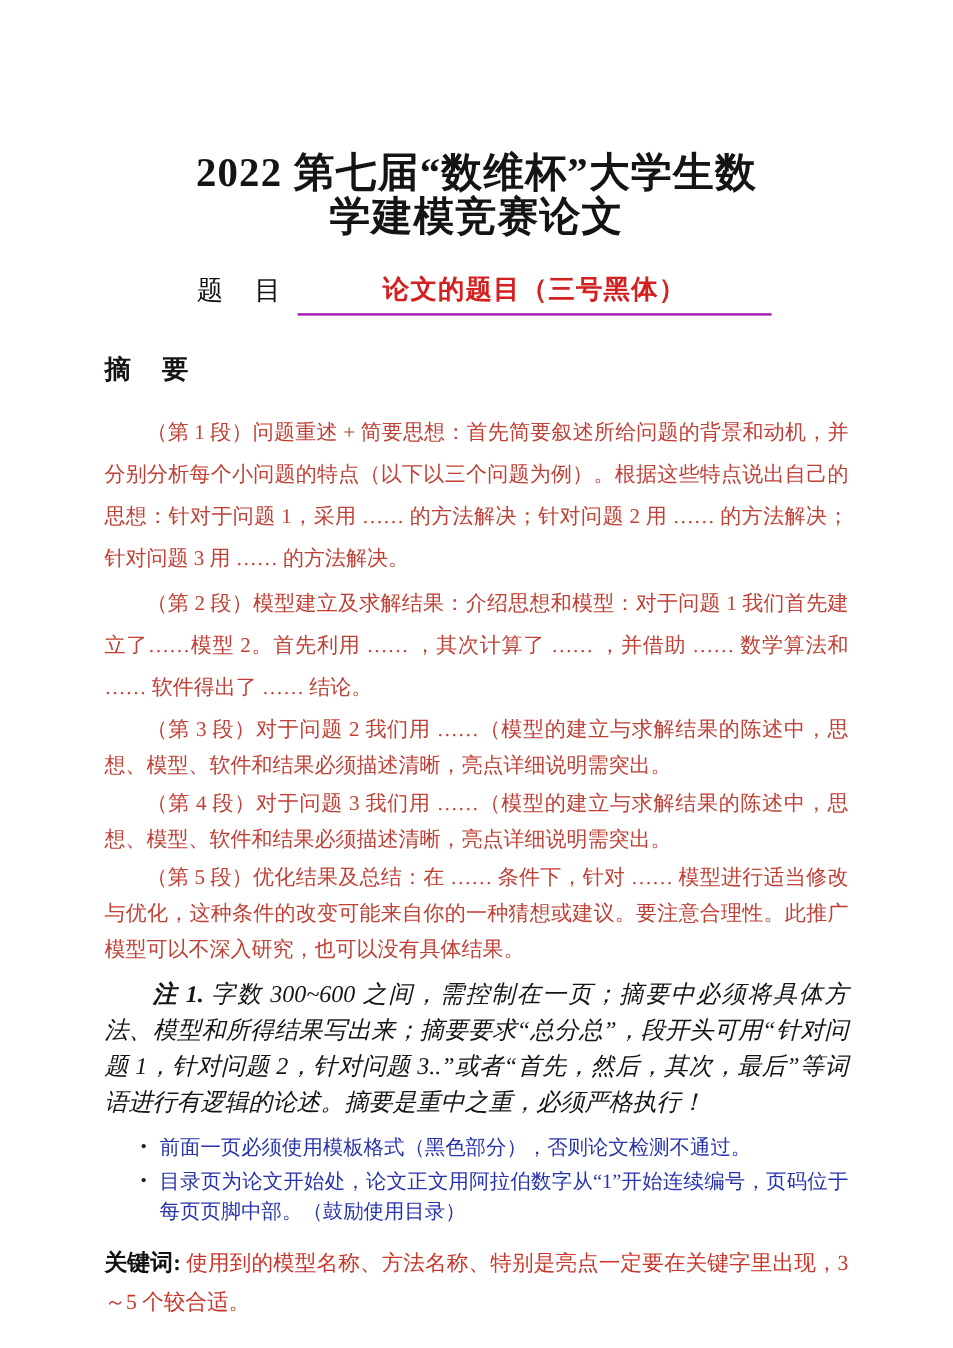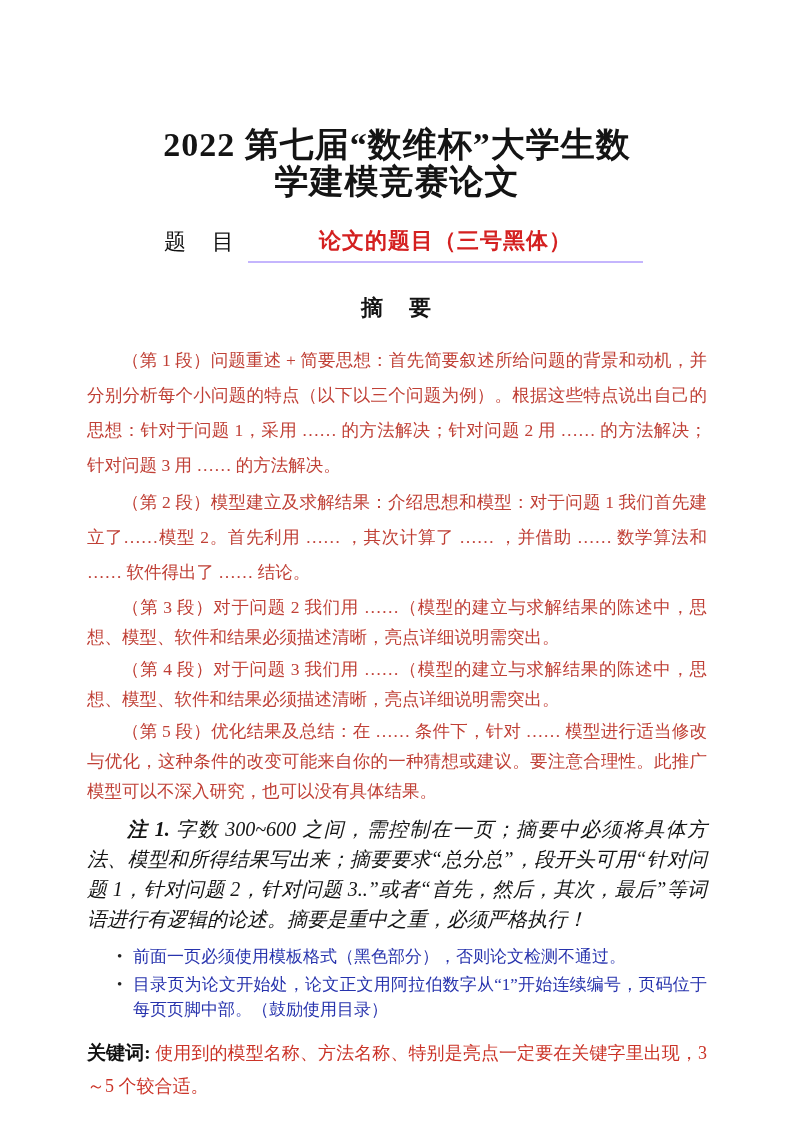--- a/index.html
+++ b/index.html
@@ -33,34 +33,33 @@
     font-weight:400;
     font-size:22px;
     color:#111;
     letter-spacing:2px;
     white-space:pre;
     padding-bottom:6px;
   }
   .title-field{
     width:395px;
     margin-left:12px;
-    border-bottom:2px solid #c4b5fd;
+    border-bottom:2px solid #a21caf;
     text-align:center;
     padding-bottom:5px;
   }
   .title-value{
     font-family:"Liberation Sans","DejaVu Sans",sans-serif;
     font-weight:700;
     font-size:22px;
     color:var(--accent-red,#d42020);
     letter-spacing:1px;
   }
   .abstract-heading{
     margin-top:30px;
-    text-align:center;
     font-weight:700;
     font-size:22px;
     color:#141414;
     letter-spacing:2px;
     white-space:pre;
   }
   .body-paras{margin-top:20px;}
   .para{
     margin:0 0 2px 0;
     font-size:17.5px;

